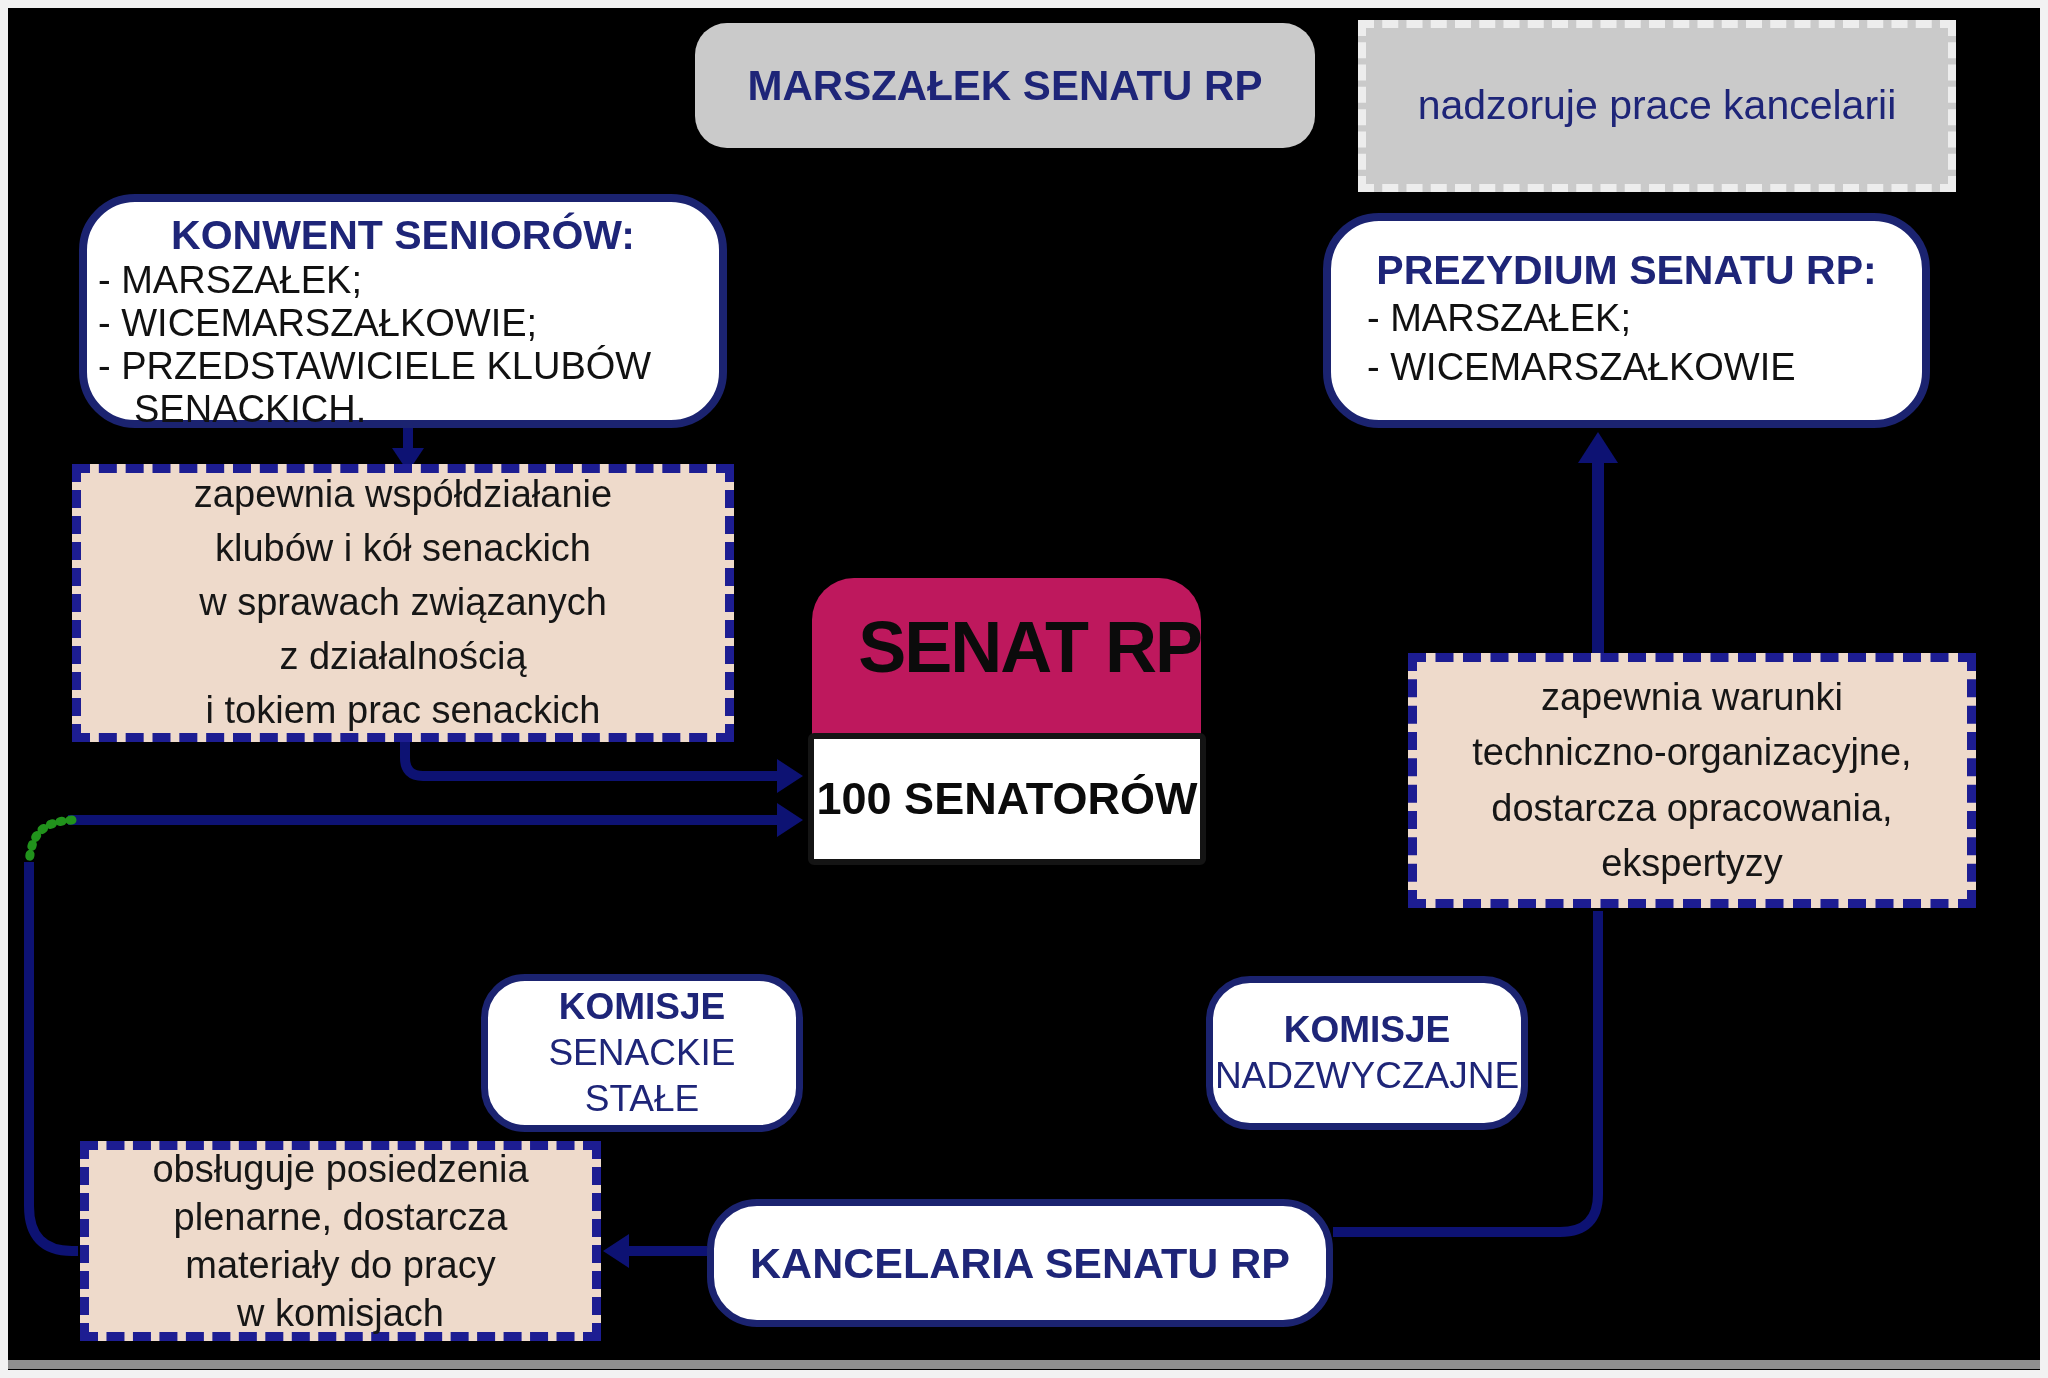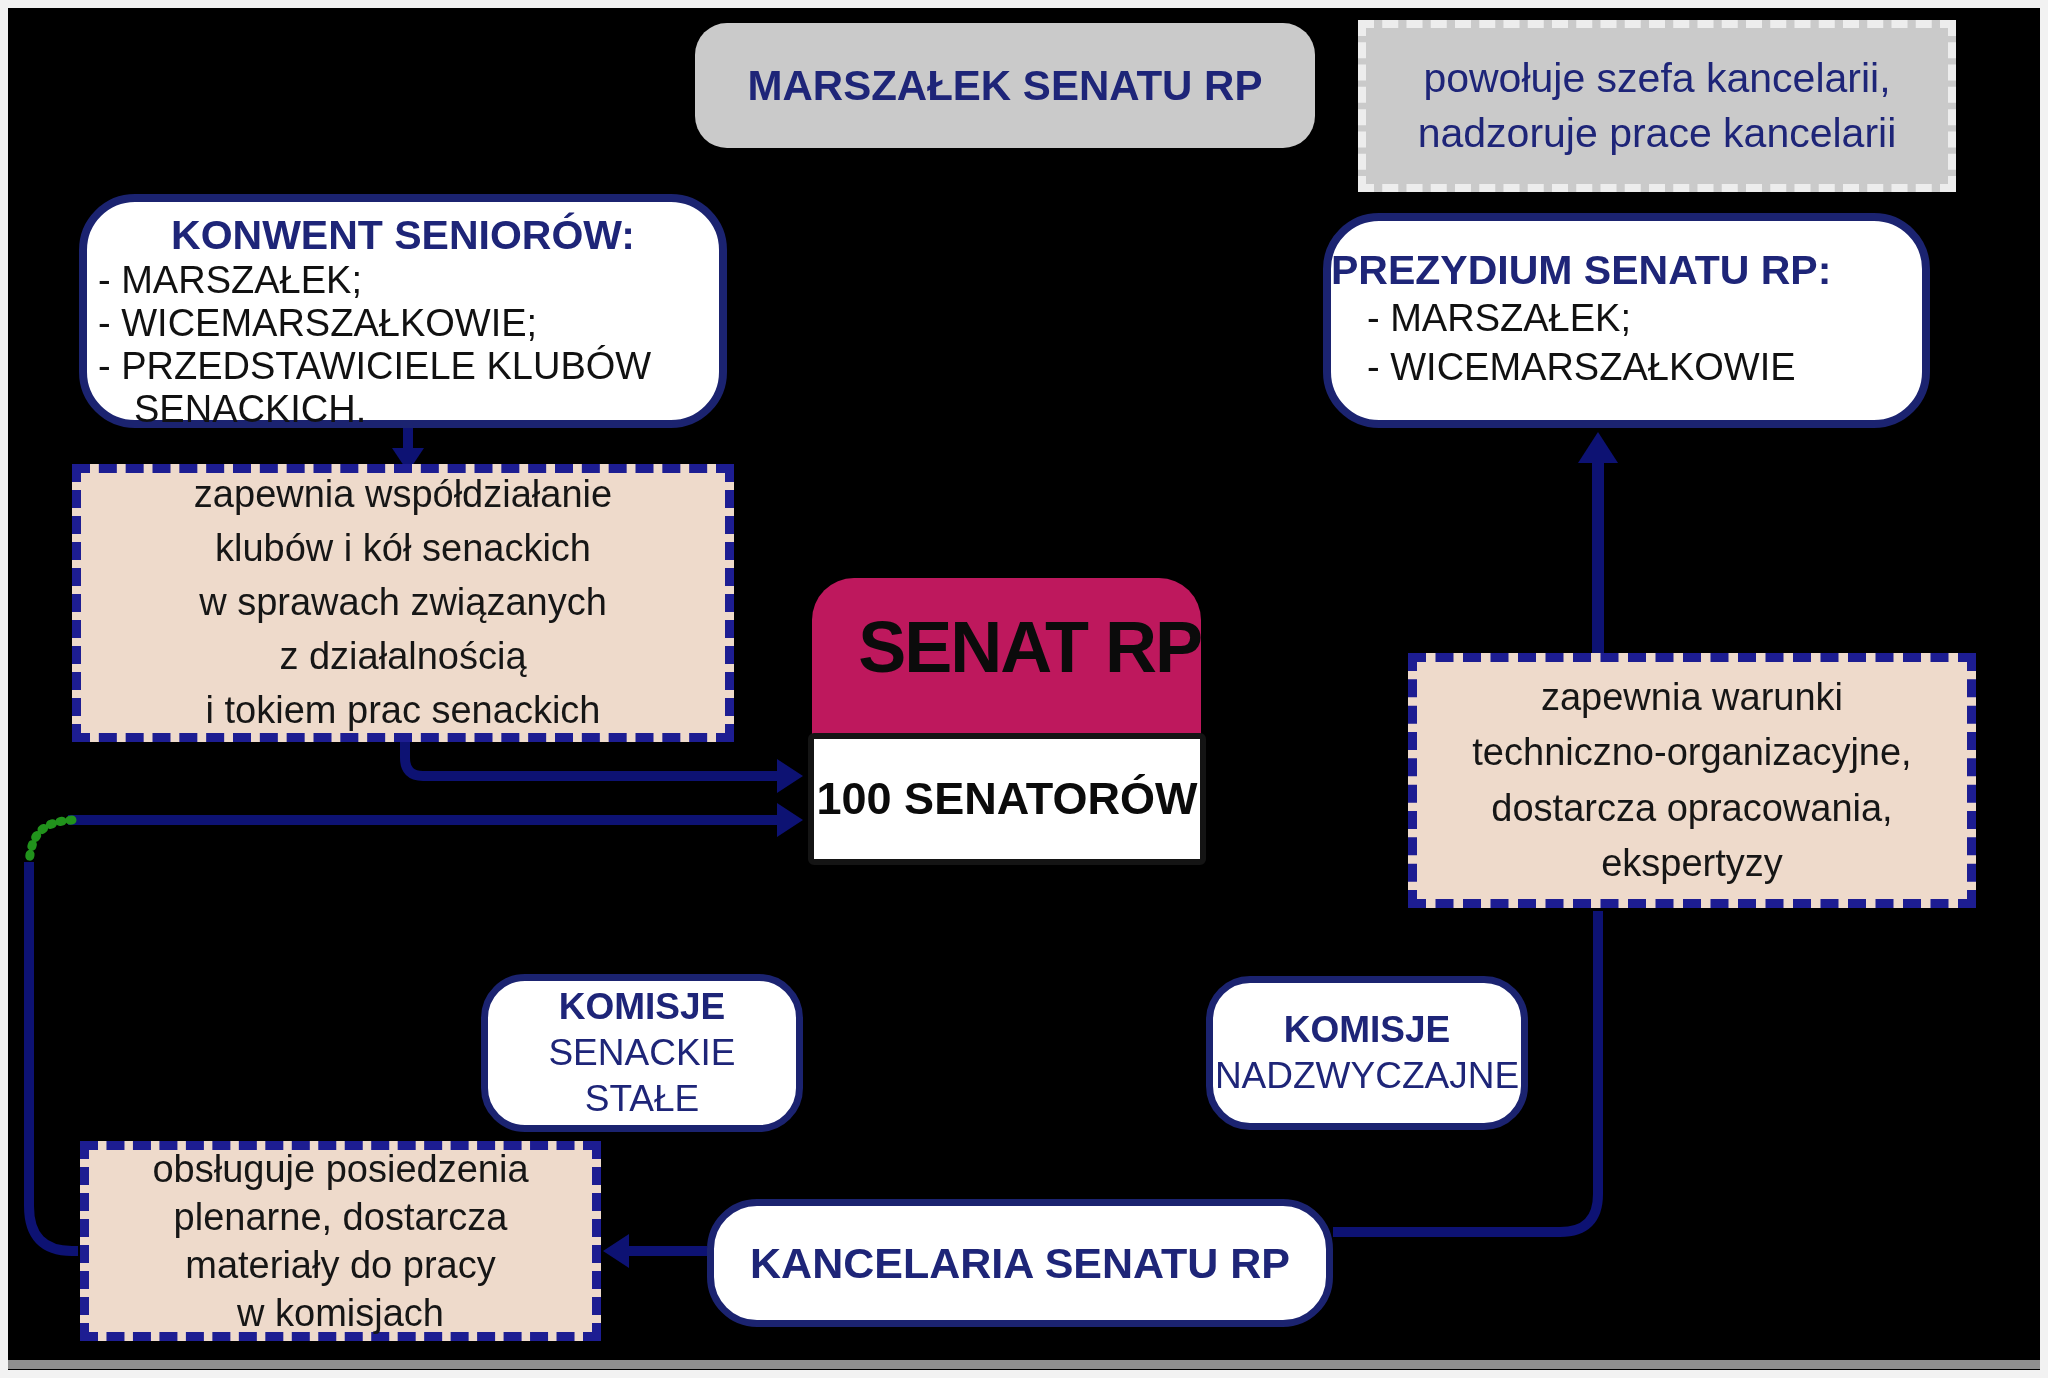--- a/index.html
+++ b/index.html
@@ -53,21 +53,21 @@
     background:#be185d;border-radius:42px;
     justify-content:flex-start;padding-top:28px;
     font-size:72px;font-weight:bold;color:#0b0b0b;letter-spacing:-2px;align-items:flex-end;
   }
   .senat-white{
     left:800px;top:725px;width:398px;height:132px;
     background:#fff;border:6px solid #141414;border-radius:6px;
     font-size:45px;font-weight:bold;color:#0b0b0b;
   }
   .prezydium{left:1315px;top:205px;width:607px;height:215px;justify-content:flex-start;padding-top:26px;}
-  .prezydium-title{font-size:41px;font-weight:bold;color:#1e2578;text-align:left;width:100%;}
+  .prezydium-title{font-size:41px;font-weight:bold;color:#1e2578;text-align:center;width:100%;}
   .prezydium-items{width:100%;padding-left:72px;text-align:left;}
   .prezydium-items .item{font-size:38px;color:#111;line-height:1.28;}
   .komisje{border-radius:44px;border-width:7px;}
   .komisje-stale{left:473px;top:966px;width:322px;height:158px;}
   .komisje-nadz{left:1198px;top:968px;width:322px;height:154px;}
   .komisje .l1{font-size:37px;font-weight:bold;color:#1e2578;line-height:1.25;}
   .komisje .l2{font-size:37px;color:#1e2578;line-height:1.25;}
   .kancelaria{
     left:699px;top:1191px;width:626px;height:128px;
     background:#fff;border:7px solid #1b2370;border-radius:50px;
@@ -113,21 +113,20 @@
       <path d="M1590,647 L1590,452" stroke="#0d1273" stroke-width="12" fill="none"></path>
       <polygon points="1570,455 1610,455 1590,424" fill="#0d1273"></polygon>
     </g>
   </svg>
 
   <div class="abs node marszalek">
     <span>MARSZAŁEK SENATU RP</span>
   </div>
 
   <div class="abs node marszalek-note">
-    <div>powołuje szefa kancelarii,</div>
     <div>nadzoruje prace kancelarii</div>
   </div>
 
   <div class="abs node white-node konwent">
     <div class="konwent-title">KONWENT SENIORÓW:</div>
     <div class="konwent-items">
       <div class="item">- MARSZAŁEK;</div>
       <div class="item">- WICEMARSZAŁKOWIE;</div>
       <div class="item">- PRZEDSTAWICIELE KLUBÓW SENACKICH.</div>
     </div>

